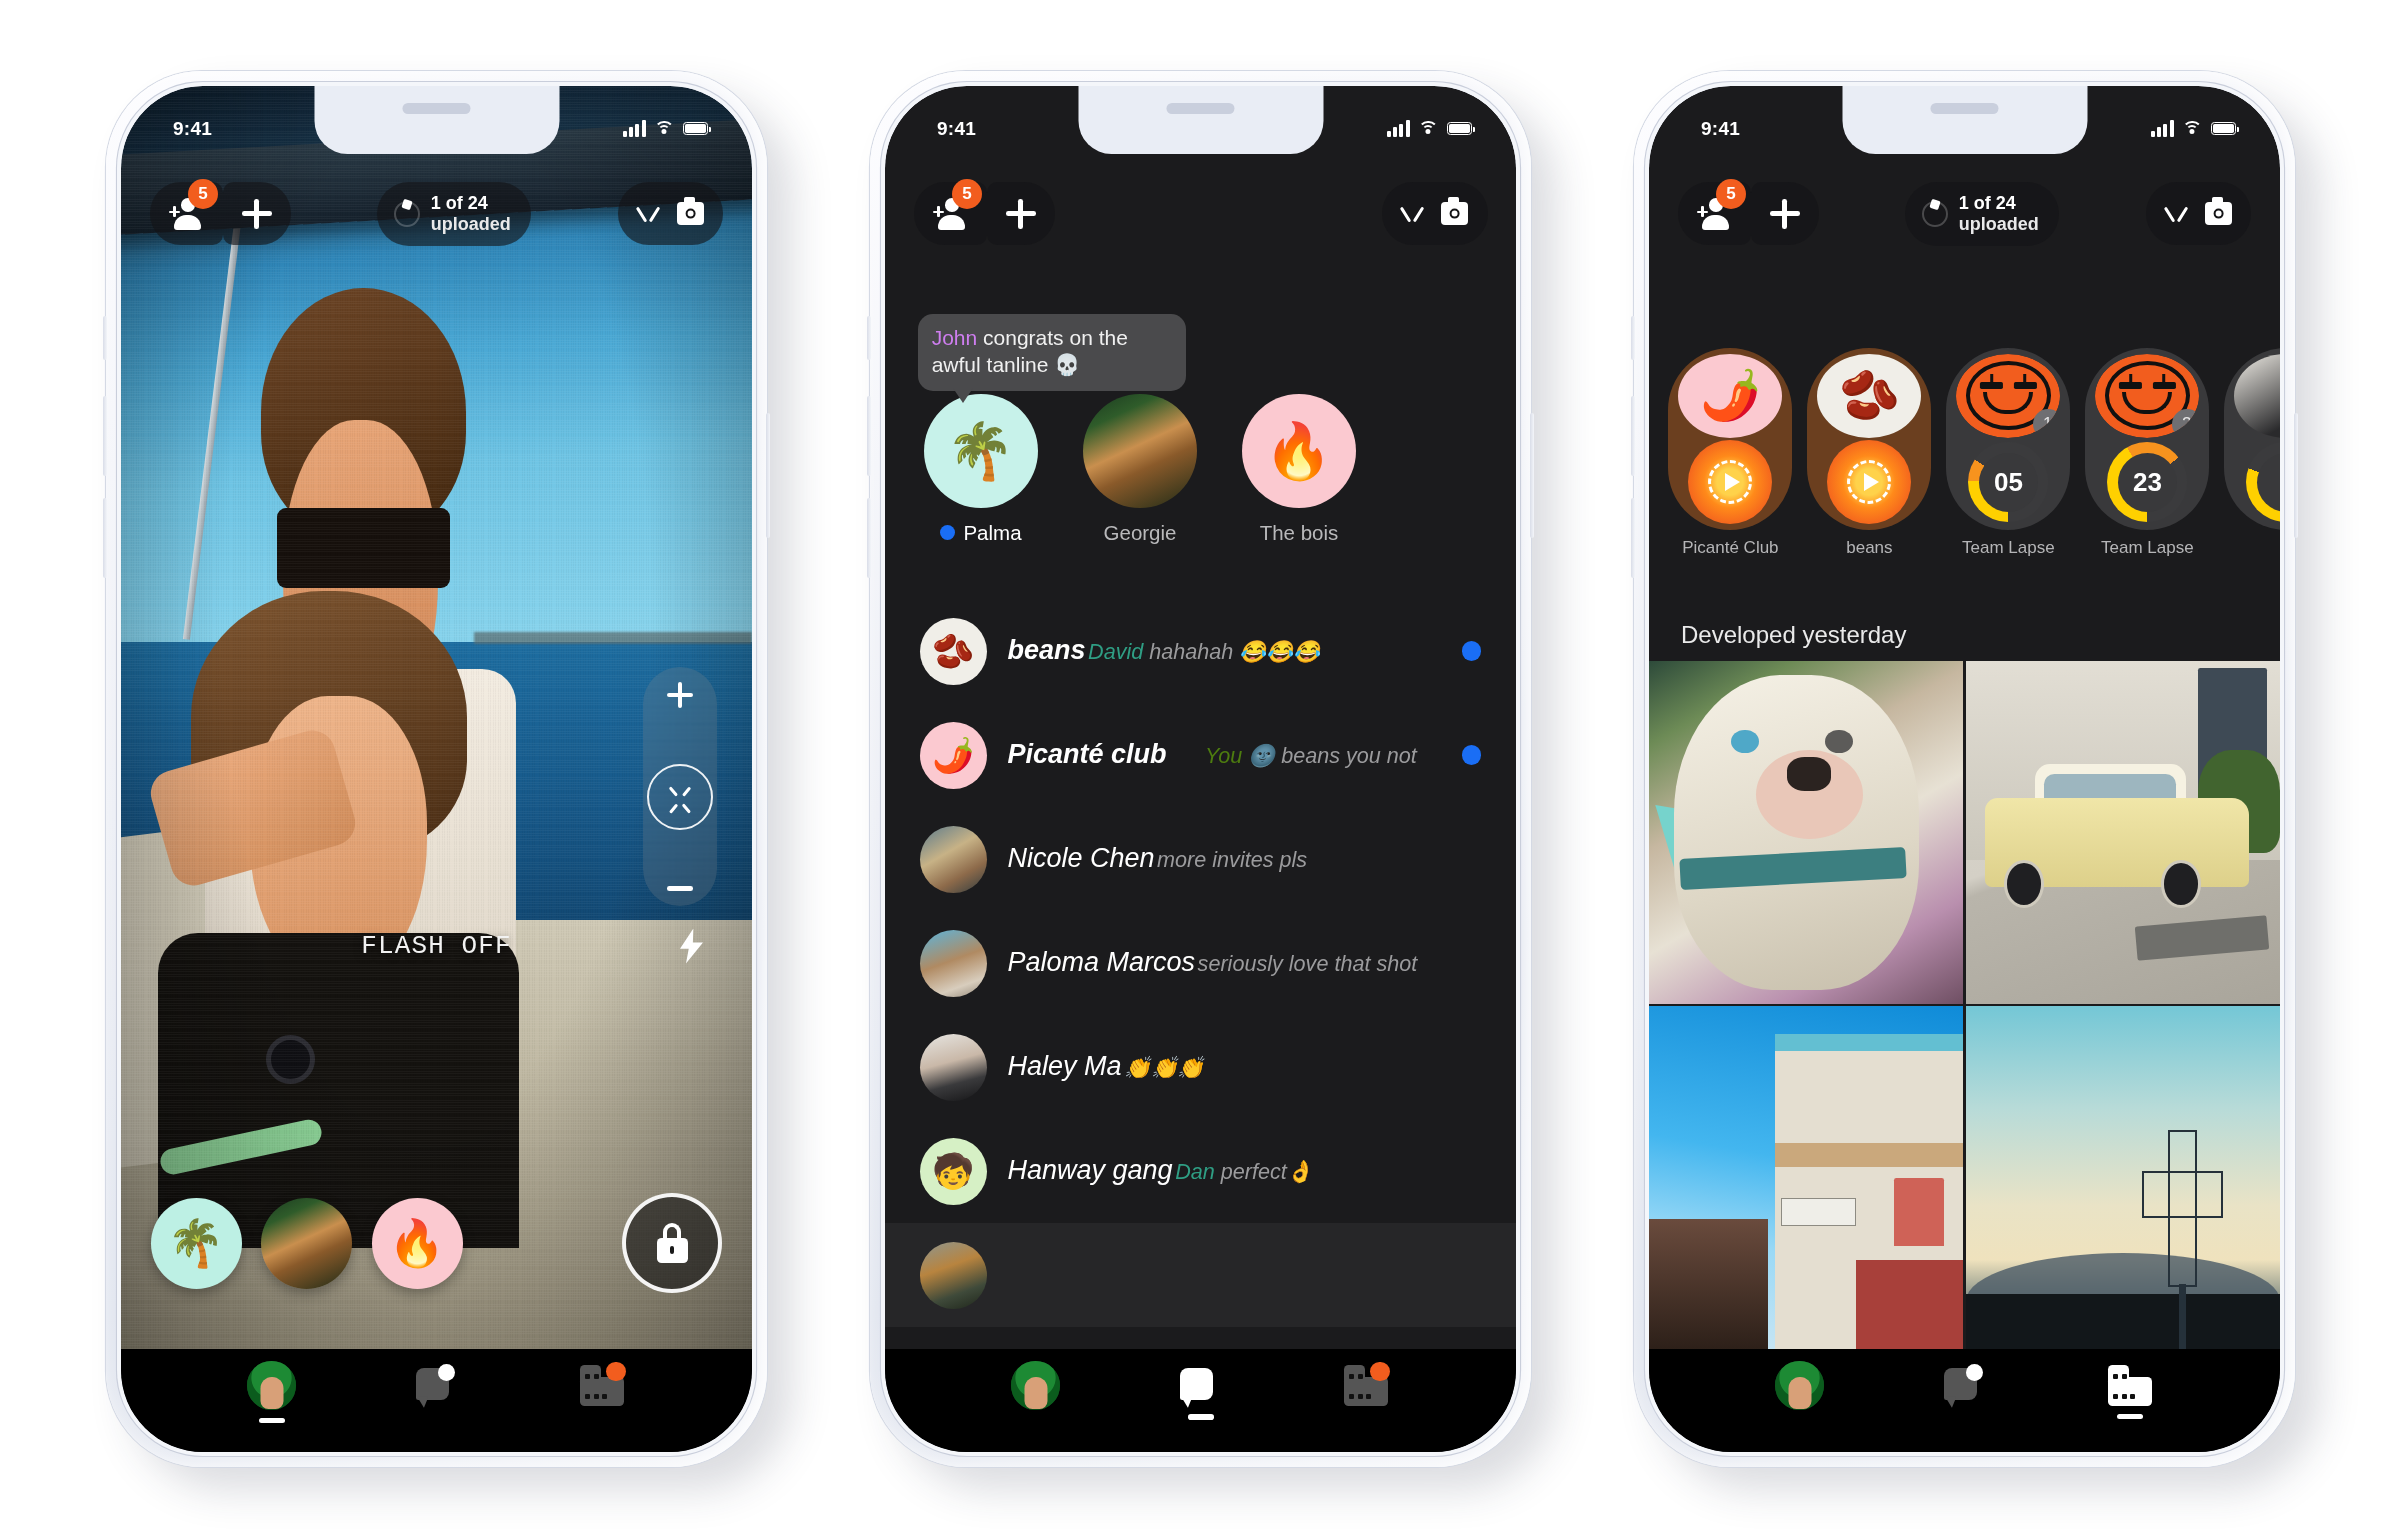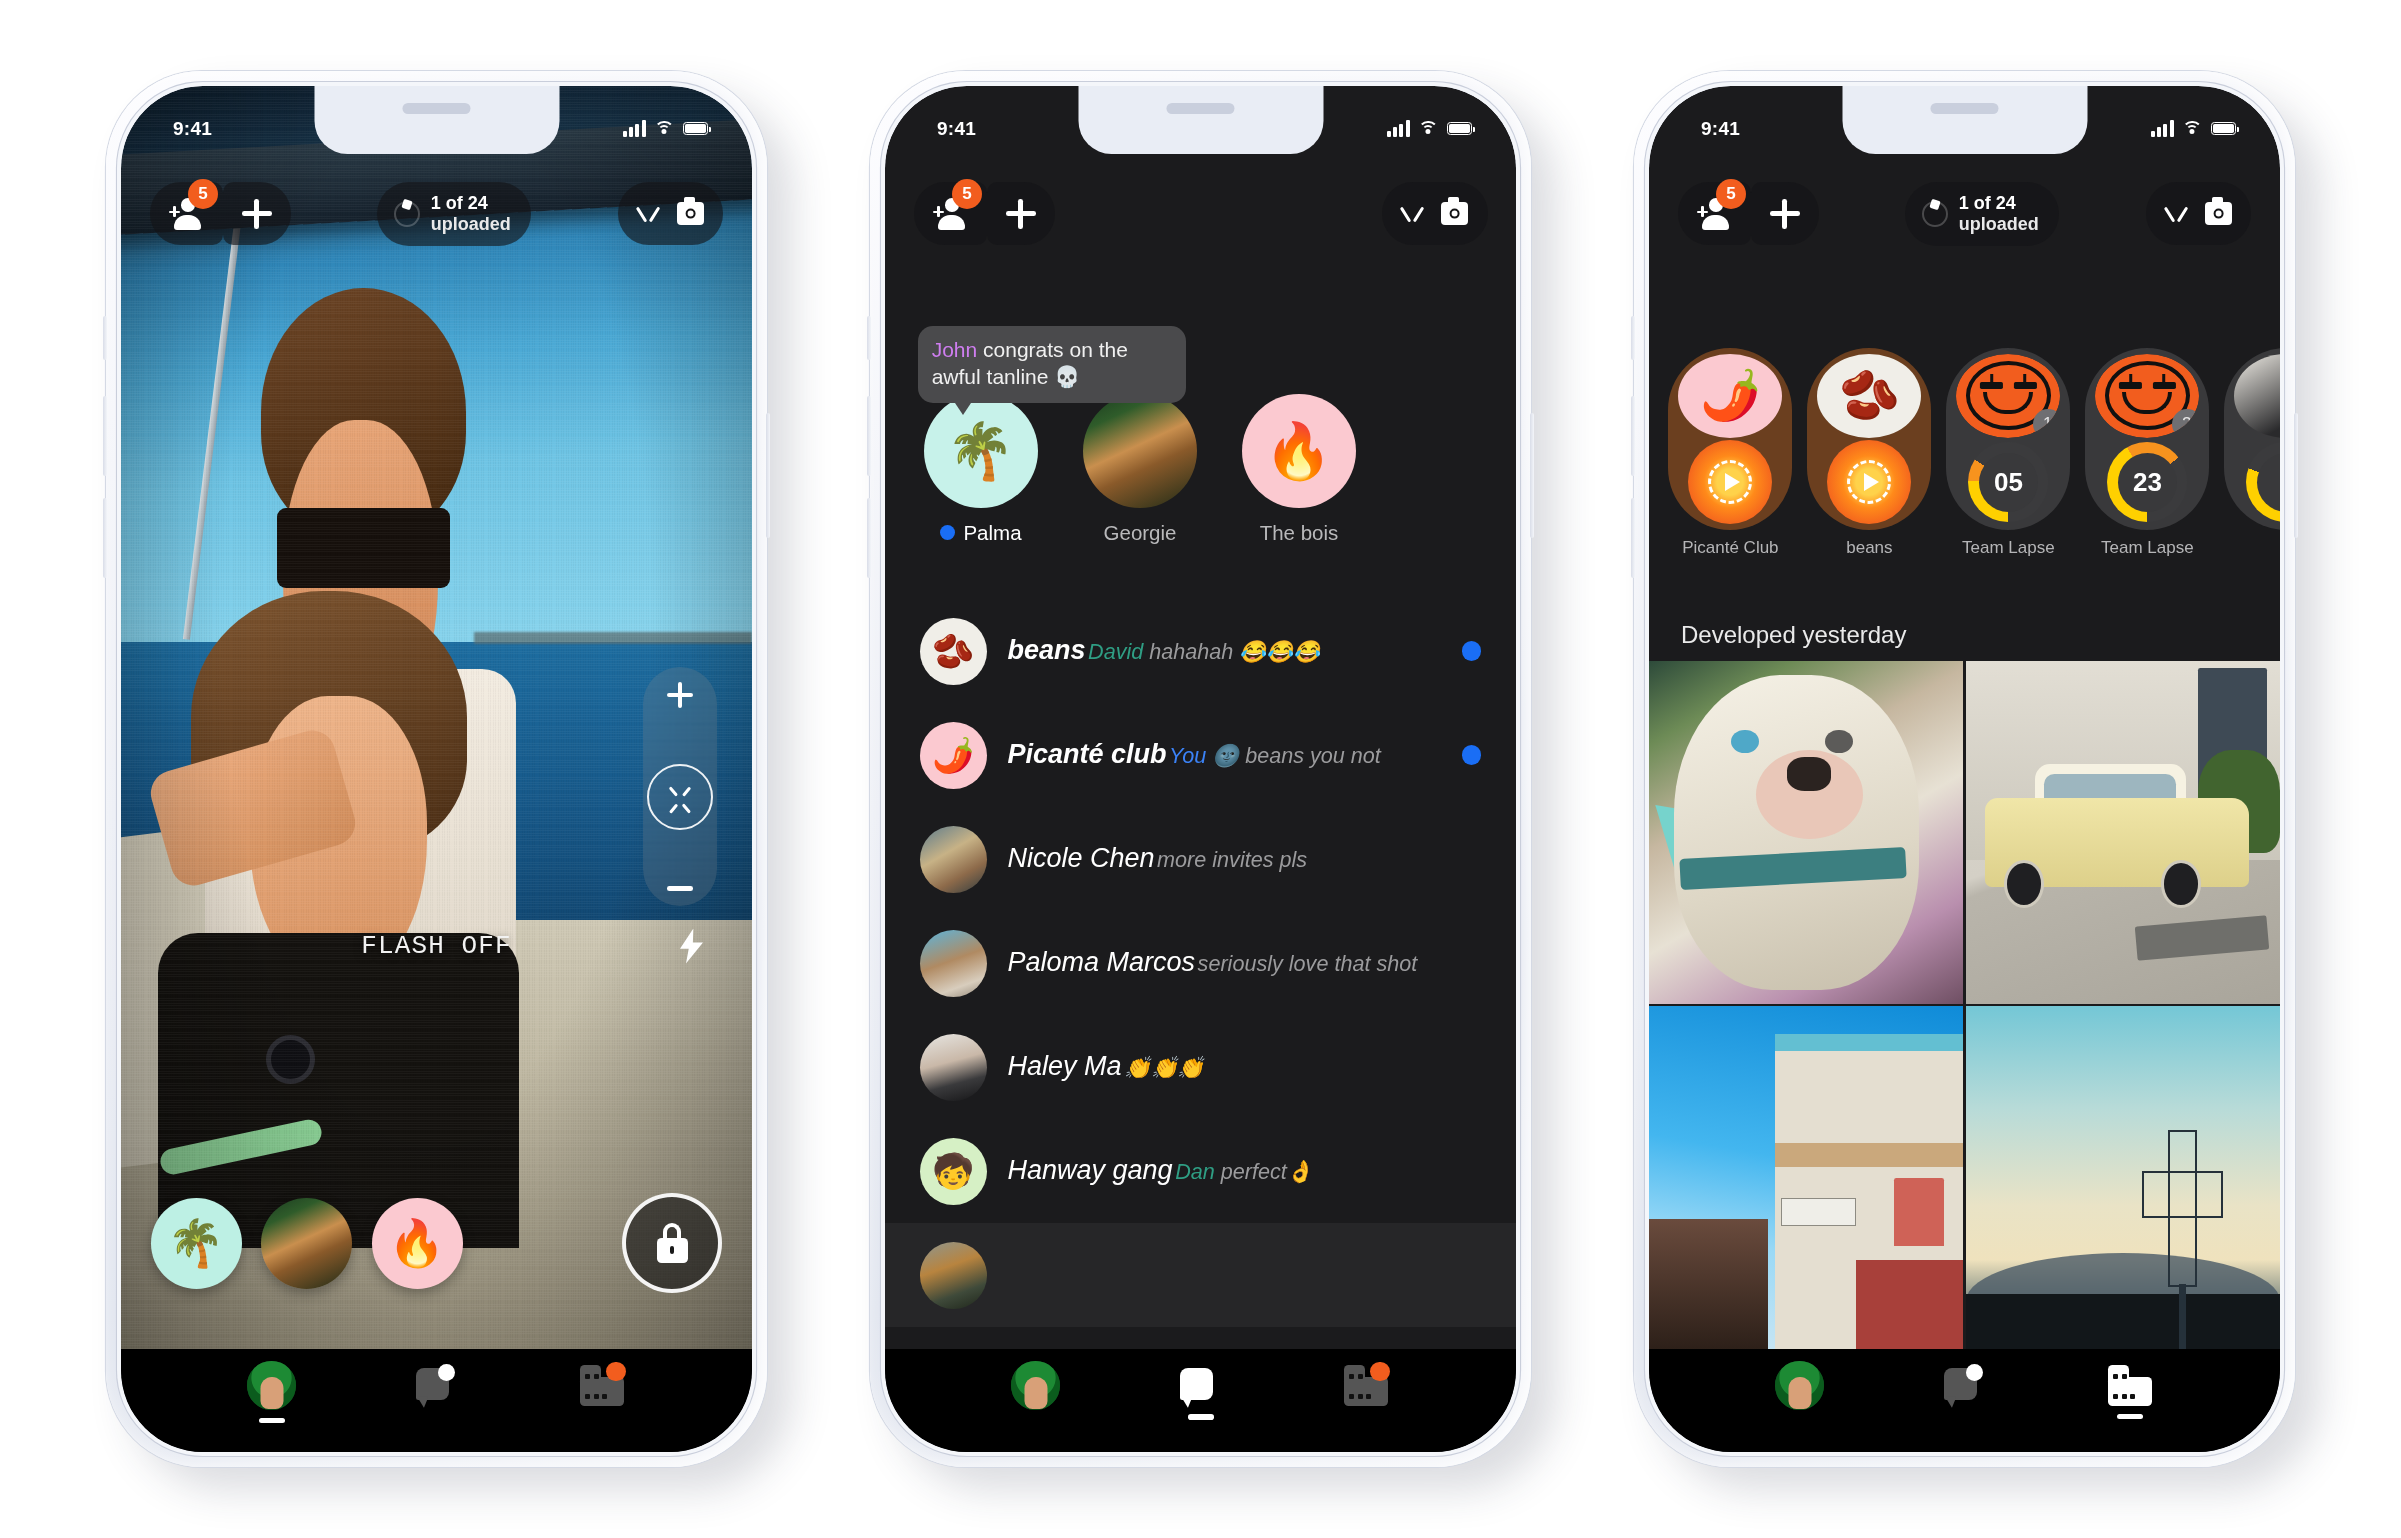--- a/index.html
+++ b/index.html
@@ -202,21 +202,21 @@
   .lockic .sh{position:absolute;left:6.3px;top:0;width:18px;height:18px;border:4.6px solid #fff;border-bottom:none;border-radius:10.3px 10.3px 0 0;}
   .lockic .bd{position:absolute;left:0;bottom:0;width:31px;height:25px;border-radius:4.6px;background:#fff;}
   .lockic .kh{position:absolute;left:13px;bottom:9px;width:4.6px;height:8px;background:#1a1a1a;border-radius:2.3px;}
   .ph-georgie{background:linear-gradient(155deg,#19381f 0%,#2f5c2a 22%,#c98f4e 46%,#8a5a2a 62%,#1c2a16 100%);}
 
   
   .dark{position:absolute;inset:0;background:#1b1b1d;}
   .tooltip{
     position:absolute;left:33px;top:228px;z-index:45;max-width:268px;
     background:#4a4a4c;border-radius:15px;padding:11.4px 13.7px;color:#f0f0f0;
-    font-size:21px;line-height:1.28;margin-top:12px;
+    font-size:21px;line-height:1.28;
   }
   .tooltip .nm{color:#cf7ef0;}
   .tooltip::after{content:"";position:absolute;left:35px;bottom:-12.5px;width:0;height:0;
     border-left:10.3px solid transparent;border-right:10.3px solid transparent;border-top:15px solid #4a4a4c;}
 
   .storyrow{position:absolute;left:0;right:0;top:308px;height:188px;z-index:30;display:flex;gap:33px;padding:0 33px;}
   .story{width:126px;display:flex;flex-direction:column;align-items:center;gap:12.5px;}
   .story-av{width:114px;height:114px;border-radius:50%;display:flex;align-items:center;justify-content:center;font-size:55px;overflow:hidden;}
   .story-lb{display:flex;align-items:center;gap:8px;color:#b9b9bb;font-size:20.5px;white-space:nowrap;}
   .story-lb.cur{color:#fff;}
@@ -224,21 +224,21 @@
 
   .chatlist{position:absolute;left:0;right:0;top:513px;bottom:103px;z-index:25;overflow:hidden;}
   .crow{height:104px;display:flex;align-items:center;padding:0 35px;gap:20.5px;}
   .crow.sel{background:#262628;}
   .cav{width:67px;height:67px;border-radius:50%;flex:0 0 auto;display:flex;align-items:center;justify-content:center;font-size:34px;overflow:hidden;}
   .ctxt{flex:1;min-width:0;font-style:italic;}
   .cname{color:#fff;font-size:27px;line-height:1.1;}
   .cname.b{font-weight:bold;}
   .cprev{margin-top:5.7px;color:#9b9b9d;font-size:21.6px;line-height:1.1;white-space:nowrap;overflow:hidden;}
   .cprev .s-teal{color:#2f9e84;}
-  .cprev .s-gold{color:#3b82f6;}
+  .cprev .s-gold{color:#4d7c0f;margin-left:36px;}
   .cprev .s-white{color:#eaeaea;font-weight:bold;}
   .unread{width:19.4px;height:19.4px;border-radius:50%;background:#1a6ef5;flex:0 0 auto;}
 
   .smiley{width:100%;height:100%;border-radius:50%;background:#f25d1e;position:relative;}
   .smiley::before{content:"";position:absolute;inset:9%;border-radius:50%;border:4px solid #111;}
   .sm-eyes{position:absolute;left:50%;top:34%;transform:translateX(-50%);display:flex;gap:18%;width:54%;}
   .sm-eyes b{display:block;flex:1;height:6.8px;background:#111;border-radius:1.7px;position:relative;}
   .sm-eyes b::after{content:"";position:absolute;left:50%;transform:translateX(-50%);top:-8px;width:3.4px;height:9px;background:#111;}
   .sm-mouth{position:absolute;left:26%;top:46%;width:48%;height:26%;border:4px solid #111;border-top:none;border-radius:0 0 34px 34px;}
 

